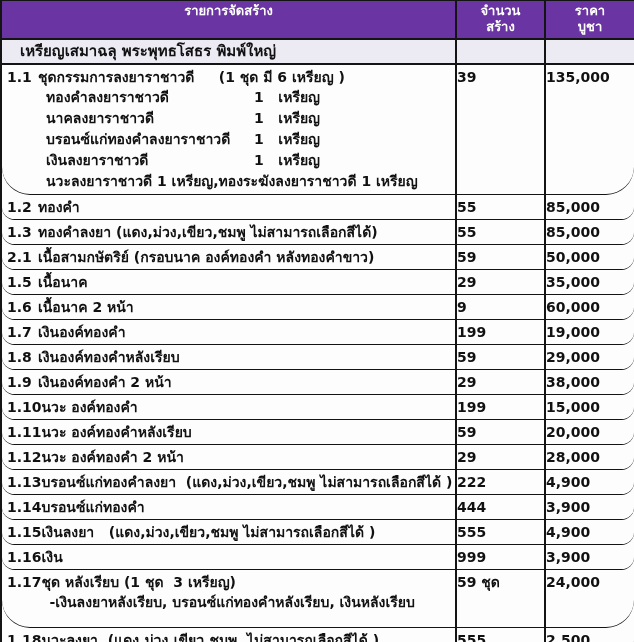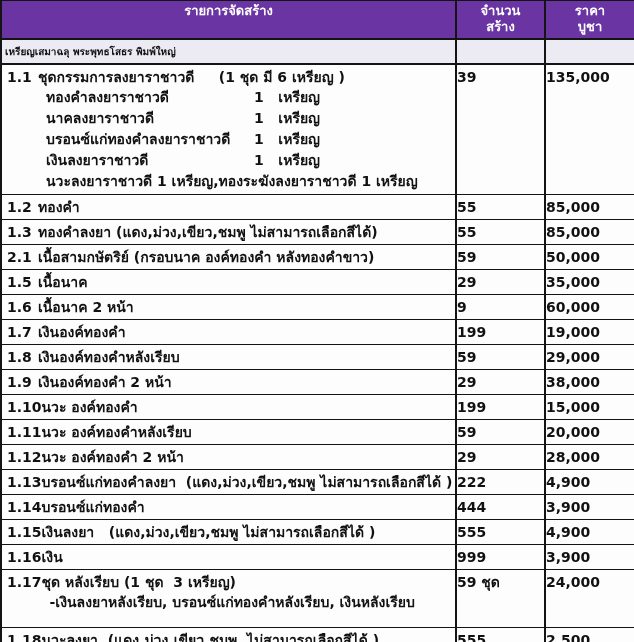--- a/index.html
+++ b/index.html
@@ -35,26 +35,26 @@
     white-space: pre-line;
     padding: 2px 0 3px 0;
   }
   .thead .col-price { padding-right: 0; }
   
   .section {
     background: var(--section-bg, #eceaf3);
     border-bottom: 2px solid var(--grid, #141414);
   }
   .section .col-item {
-    font-size: 10px;
+    font-size: 15px;
     line-height: 21px;
-    padding: 1px 4px 1px 3px;
+    padding: 1px 4px 1px 18px;
   }
   
-  .row { border-bottom: 1px solid var(--grid, #141414); }
+  .row { border-bottom: 1px solid var(--grid, #141414); border-radius: 28px; }
   .row .col-item { display: flex; align-items: flex-start; padding: 2px 2px 2px 0; }
   .row .col-qty, .row .col-price { font-size: 14px; line-height: 20px; padding-top: 2px; }
   .item-no {
     flex: 0 0 36px;
     padding-left: 5px;
     font-size: 14px;
     line-height: 20px;
   }
   .item-main { flex: 1 1 auto; }
   .item-desc {

